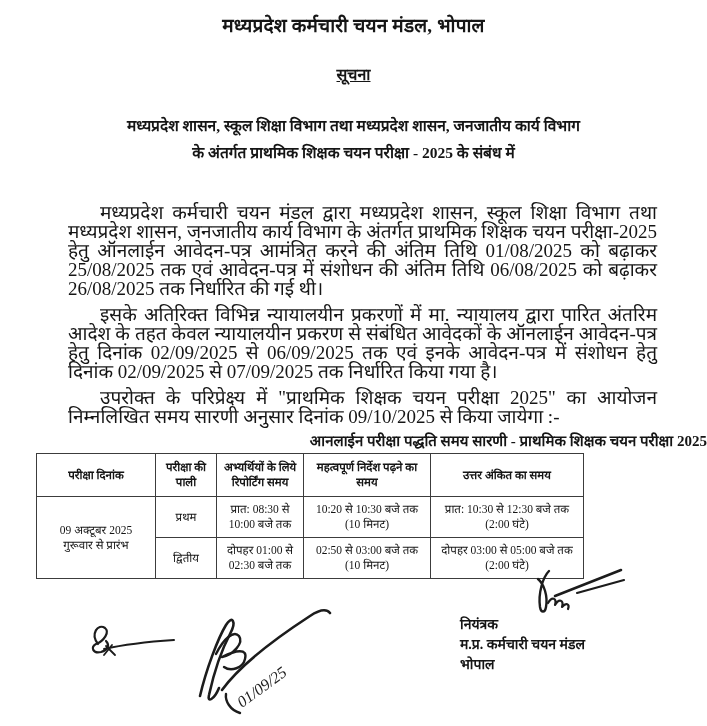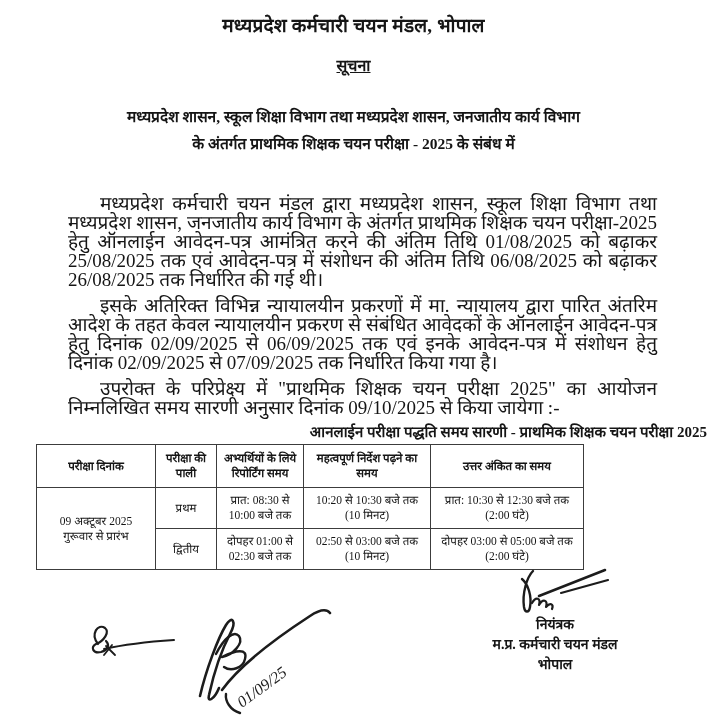--- a/index.html
+++ b/index.html
@@ -12,21 +12,21 @@
     font-family: "Liberation Serif", "DejaVu Serif", serif;
     overflow: hidden;
   }
   .doc-title {
     text-align: center;
     font-size: 19px;
     font-weight: 700;
     padding-top: 12px;
     letter-spacing: 0.2px;
   }
-  .notice-label-wrap { text-align: center; margin-top: 16px; }
+  .notice-label-wrap { text-align: center; margin-top: 25px; }
   .notice-label {
     display: inline-block;
     font-size: 16px;
     font-weight: 700;
     text-decoration: underline;
   }
   .heading {
     text-align: center;
     font-weight: 700;
     font-size: 15.5px;
@@ -69,24 +69,24 @@
   }
   table.schedule td {
     font-size: 11.5px;
     line-height: 15px;
     height: 36px;
   }
   td.date-cell { font-size: 15px; line-height: 21px; }
   td.shift-cell { font-weight: 400; font-size: 12px; }
   .sig-right {
     position: absolute;
-    left: 444px;
+    left: 460px;
     top: 563px;
     width: 222px;
-    text-align: center;
+    text-align: left;
   }
   .sig-right .sig-lines {
     font-size: 14px;
     font-weight: 600;
     line-height: 20px;
   }
   .sig-right svg { display: block; margin: 0 auto; }
   .sig-left-small { position: absolute; left: 82px; top: 618px; }
   .sig-left-big { position: absolute; left: 158px; top: 598px; }
   .sig-stroke { fill: none; stroke: #1c1c1c; stroke-linecap: round; stroke-linejoin: round; }

